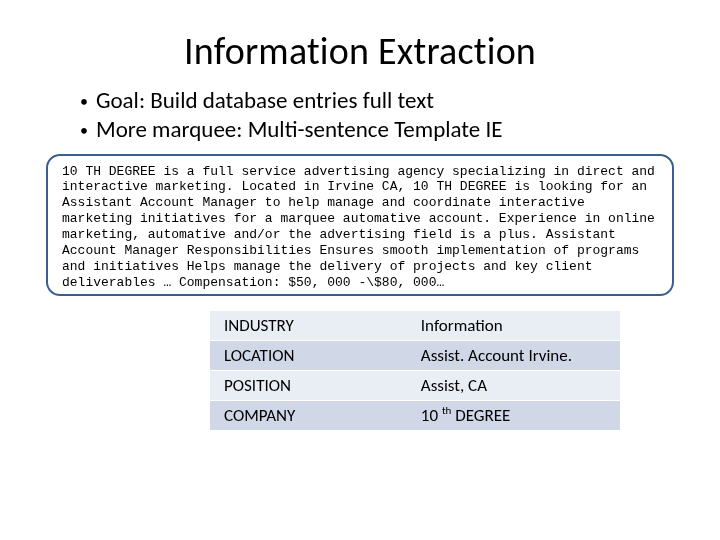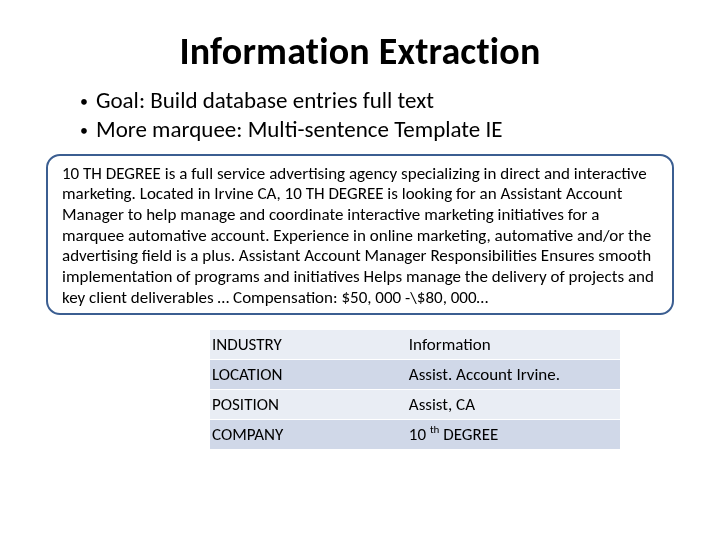--- a/index.html
+++ b/index.html
@@ -10,21 +10,21 @@
     font-family: Calibri, "Segoe UI", Arial, sans-serif;
     color: #000;
     position: relative;
     overflow: hidden;
   }
   .slide {
     padding: 0 40px;
   }
   .title {
     font-size: 38px;
-    font-weight: 700;
+    font-weight: 400;
     text-align: center;
     margin-top: 28px;
     margin-bottom: 12px;
     letter-spacing: 0.2px;
   }
   .bullets {
     margin-left: 40px;
     margin-bottom: 10px;
   }
   .bullet {
@@ -37,34 +37,35 @@
     font-size: 16px;
     margin-right: 8px;
     position: relative;
     top: -1px;
   }
   .textbox {
     border: 2px solid #3b5e91;
     border-radius: 14px;
     padding: 8px 14px 4px 14px;
     margin: 0 6px 14px 6px;
-    font-size: 17px;
+    font-size: 13px;
     line-height: 1.22;
+    font-family: Liberation Mono, monospace;
   }
   .table-wrap {
     margin-left: 170px;
     margin-right: 60px;
   }
   table {
     border-collapse: collapse;
     width: 100%;
     font-size: 17px;
   }
   td {
-    padding: 4px 10px 4px 2px;
+    padding: 4px 10px 4px 14px;
     border-top: 1px solid #fff;
     border-bottom: 1px solid #fff;
     vertical-align: middle;
     height: 28px;
   }
   tr:nth-child(odd) td { background: #e9edf4; }
   tr:nth-child(even) td { background: #d0d8e8; }
   td.key { width: 48%; }
   .sup { font-size: 0.65em; vertical-align: super; line-height: 0; text-align: center; }
 </style>

